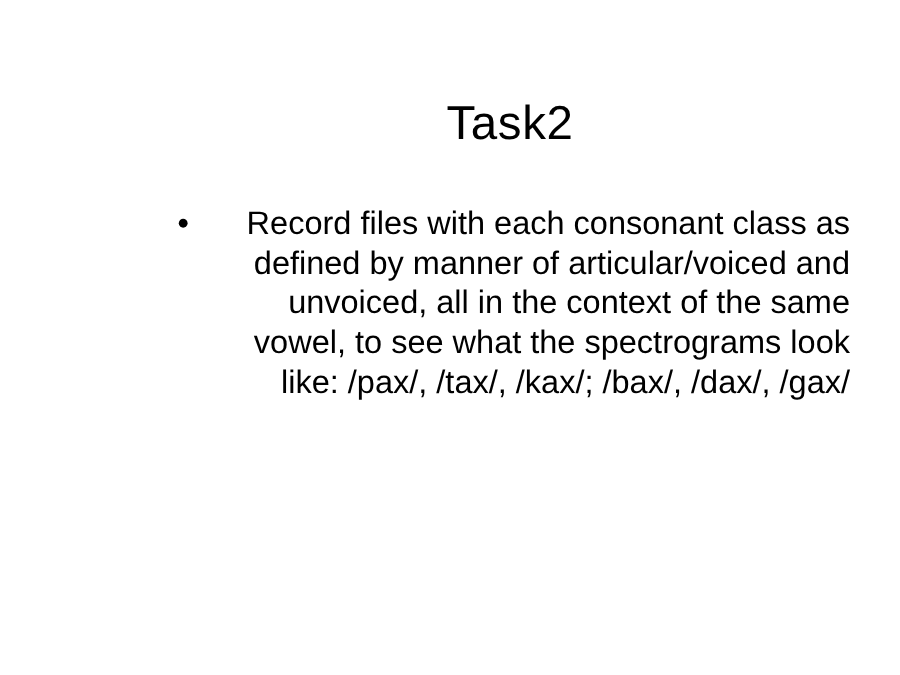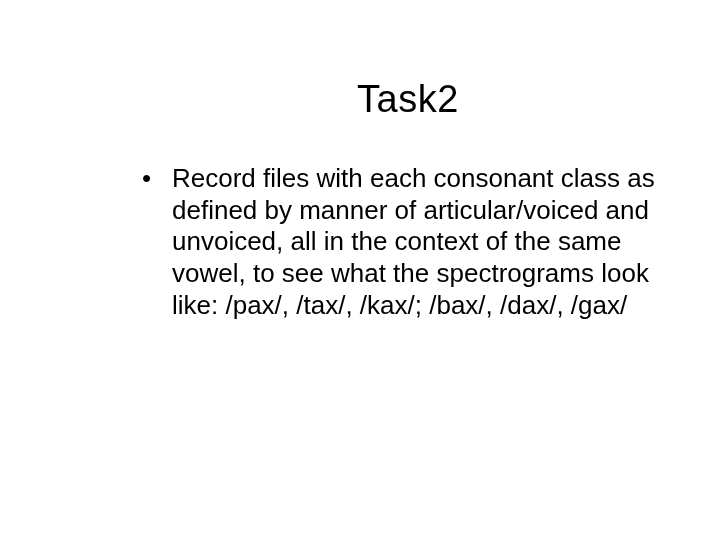--- a/index.html
+++ b/index.html
@@ -1,19 +1,19 @@
 <!DOCTYPE html>
 <html><head>
 <meta charset="utf-8">
 <style>
   * { margin: 16px; padding: 0; box-sizing: border-box; }
   html, body { width: 720px; height: 540px; background: #fff; font-family: Arial, Helvetica, sans-serif; color: #000; }
   .slide { width: 720px; height: 540px; padding: 24px 32px 32px 32px; }
   .title { text-align: center; font-size: 38px; font-weight: 400; margin-top: 6px; margin-bottom: 42px; letter-spacing: 0.5px; }
-  .body { padding: 0 8px 0 8px; }
+  .body { padding: 0 8px 0 8px; text-align: right; }
   ul.bullets { list-style: none; }
   ul.bullets > li { position: relative; padding-left: 36px; font-size: 26px; line-height: 1.22; }
   ul.bullets > li::before { content: "•"; position: absolute; left: 6px; top: 0; font-size: 26px; }
 </style>
 </head>
 <body>
 
 <div class="slide">
   <h1 class="title">Task2</h1>
   <div class="body">

